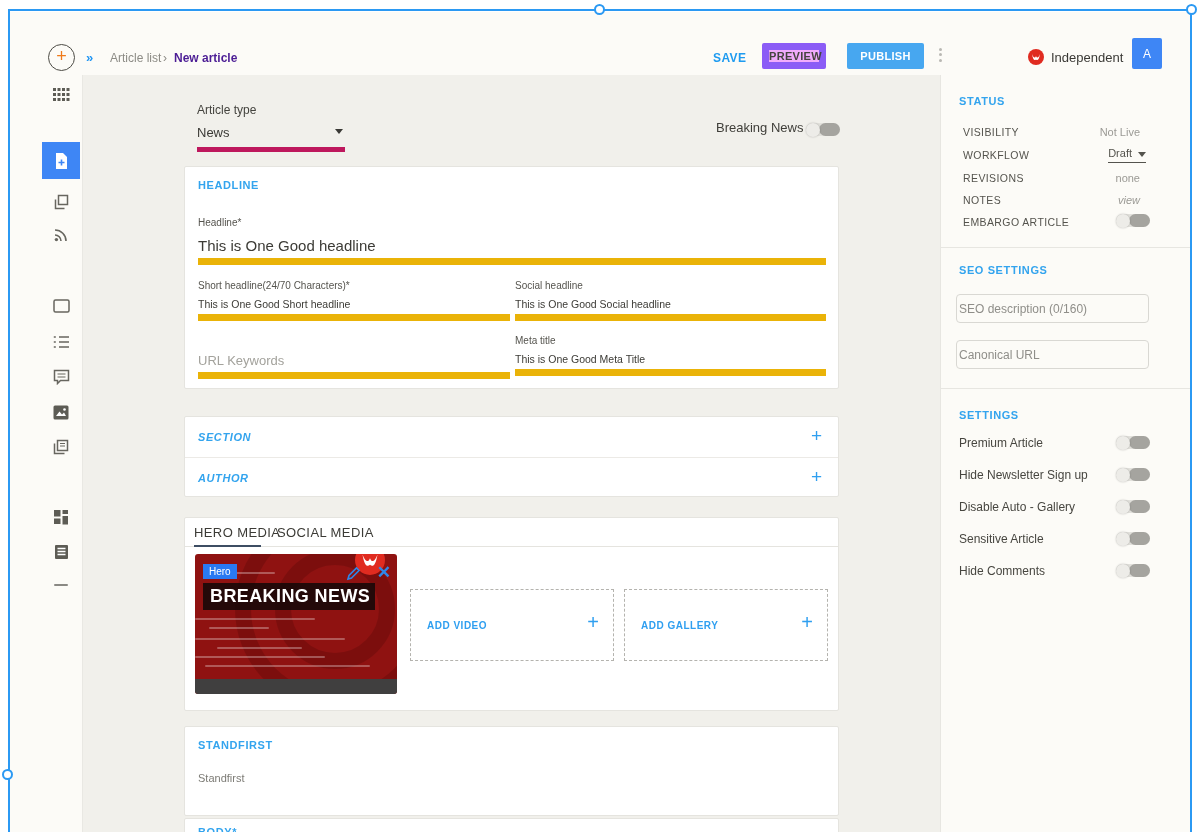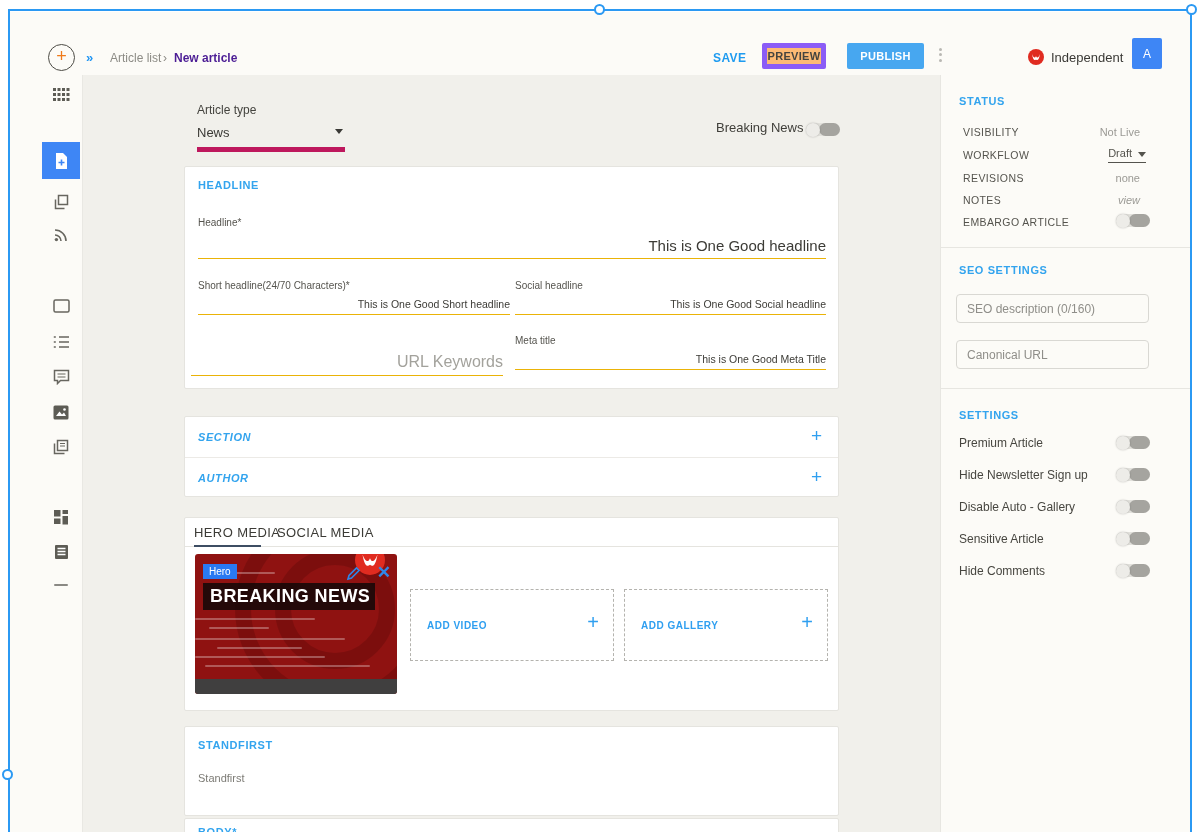--- a/index.html
+++ b/index.html
@@ -20,21 +20,21 @@
 
   
   .header { position:absolute; left:0; top:0; width:100%; height:63px; }
   .plus-circle { position:absolute; left:38px; top:32px; width:27px; height:27px; border:1.6px solid #4c4b45; border-radius:50%; color:#ef7a1a; font-size:18px; line-height:23px; text-align:center; cursor:pointer; background:#fcfbf7; }
   .crumb-collapse { position:absolute; left:76px; top:38px; color:#2196f3; font-size:13px; font-weight:bold; letter-spacing:-1px; cursor:pointer; }
   .crumb-parent { position:absolute; left:100px; top:39px; color:#8d8c86; font-size:12px; cursor:pointer; }
   .crumb-sep { position:absolute; left:153px; top:39px; color:#8d8c86; font-size:12px; }
   .crumb-current { position:absolute; left:164px; top:39px; color:#4c1d95; font-size:12px; font-weight:bold; }
 
   .save-btn { position:absolute; left:703px; top:39px; color:#1e9bf0; font-size:12px; font-weight:bold; letter-spacing:0.4px; background:none; border:none; cursor:pointer; font-family:inherit; }
-  .preview-btn { position:absolute; left:752px; top:31px; width:64px; height:26px; background:#fdba74; border:5px solid #8b5cf6; color:#45443f; font-size:11px; font-weight:bold; letter-spacing:0.3px; cursor:pointer; font-family:inherit; border-radius:2px; }
+  .preview-btn { position:absolute; left:752px; top:31px; width:64px; height:26px; background:#f0abfc; border:7px solid #8b5cf6; color:#45443f; font-size:11px; font-weight:bold; letter-spacing:0.3px; cursor:pointer; font-family:inherit; border-radius:2px; }
   .publish-btn { position:absolute; left:837px; top:31px; width:77px; height:26px; background:#47a7f0; border:none; color:#fff; font-size:11px; font-weight:bold; letter-spacing:0.3px; cursor:pointer; font-family:inherit; border-radius:2px; }
   .kebab { position:absolute; left:923px; top:33px; width:14px; height:22px; cursor:pointer; }
   .kebab i { display:block; width:3px; height:3px; border-radius:50%; background:#b9b8b3; margin:2.5px auto; }
   .brand { position:absolute; left:1018px; top:34px; height:22px; display:flex; align-items:center; cursor:pointer; }
   .brand-logo { width:16px; height:16px; border-radius:50%; background:#e02b20; position:relative; margin-right:7px; }
   .brand-logo svg { position:absolute; left:0; top:0; }
   .brand-name { font-size:13px; color:#3a3935; }
   .brand-caret { width:0; height:0; border-left:4px solid transparent; border-right:4px solid transparent; border-top:5px solid #a9a8a2; margin-left:9px; }
   .avatar-btn { position:absolute; left:1122px; top:26px; width:30px; height:31px; background:#3e86f5; color:#fff; border:none; font-size:12px; cursor:pointer; font-family:inherit; border-radius:2px; }
 
@@ -54,21 +54,21 @@
   .bnews-label { position:absolute; left:633px; top:45px; font-size:13px; color:#3f3e39; }
   .bnews-toggle { position:absolute; left:723px; top:47px; }
 
   
   .card { position:absolute; left:101px; width:655px; background:#fff; border:1px solid #e5e4df; border-radius:2px; }
   .card-title { font-size:11px; font-weight:bold; color:#33a4ee; letter-spacing:0.6px; }
 
   
   .card-headline { top:91px; height:223px; }
   .fld-label { font-size:10px; color:#55544e; }
-  .fld-input { display:block; border:none; border-bottom:1px solid #eab308; background:transparent; font-family:inherit; color:#3c3b36; outline:none; padding:0 0 4px 0;text-align:right; }
+  .fld-input { display:block; border:none; border-bottom:7px solid #eab308; background:transparent; font-family:inherit; color:#3c3b36; outline:none; padding:0 0 4px 0; }
   .fld-input::placeholder { color:#a3a29c; }
 
   
   .card-secauth { top:341px; height:81px; }
   .sa-row { position:absolute; left:0; width:100%; height:40px; cursor:pointer; }
   .sa-row .card-title { position:absolute; left:13px; top:14px;font-style:italic; }
   .plus-link { position:absolute; right:16px; top:8px; font-size:19px; color:#2f9ff0; font-weight:300; cursor:pointer; }
   .sa-divider { position:absolute; left:0; top:40px; width:100%; height:1px; background:#eceae6; }
 
   
@@ -106,21 +106,21 @@
   .pad-title { position:absolute; left:13px; top:12px; }
 
   
   .rightpanel { position:absolute; left:930px; top:63px; width:250px; height:757px; border-left:1px solid #e7e6e1; background:#fcfbf7; }
   .rp-title { position:absolute; left:18px; font-size:11px; font-weight:bold; color:#33a4ee; letter-spacing:0.6px; }
   .rp-row-label { position:absolute; left:22px; font-size:10.5px; color:#54534d; letter-spacing:0.4px; }
   .rp-row-value { position:absolute; right:50px; font-size:11px; color:#9b9a95; text-align:right; }
   .rp-divider { position:absolute; left:0; width:100%; height:1px; background:#e7e6e1; }
   .workflow-select { position:absolute; right:44px; border-bottom:1px solid #54534d; padding:0 0 3px 0; cursor:pointer; color:#54534d; font-size:11px; }
   .workflow-select .wf-caret { display:inline-block; width:0; height:0; border-left:4px solid transparent; border-right:4px solid transparent; border-top:5px solid #54534d; margin-left:6px; }
-  .rp-input { position:absolute; left:15px; width:193px; height:29px; border:1px solid #d9d8d3; border-radius:4px; background:#fcfbf7; font-family:inherit; font-size:12px; color:#3c3b36; padding:0 10px; outline:none; }
+  .rp-input { position:absolute; left:15px; width:193px; height:29px; border:1px solid #d9d8d3; border-radius:4px; background:#fcfbf7; font-family:inherit; font-size:12px; color:#3c3b36; padding:0 2px; outline:none; }
   .rp-input::placeholder { color:#8f8e89; }
   .set-label { position:absolute; left:18px; font-size:12px; color:#474640; }
 
   
   .toggle { position:relative; width:34px; height:13px; border-radius:7px; background:#e2e1dc; display:inline-block; cursor:pointer; }
   .toggle .track-on { position:absolute; right:0; top:0; width:21px; height:13px; border-radius:7px; background:#a5a49f; }
   .toggle .knob { position:absolute; left:0; top:-0.5px; width:14px; height:14px; border-radius:50%; background:#edecе8; background:#edece8; box-shadow:0 0 2px rgba(0,0,0,0.25); }
   .rp-toggle { position:absolute; right:40px; }
 </style>
 </head>
@@ -265,21 +265,21 @@
 
     
     <div class="card card-headline">
       <div class="card-title pad-title">HEADLINE</div>
       <div class="fld-label" style="position:absolute;left:13px;top:50px">Headline*</div>
       <input class="fld-input" style="position: absolute; left: 13px; top: 70px; width: 628px; font-size: 15px;" value="This is One Good headline">
       <div class="fld-label" style="position:absolute;left:13px;top:113px">Short headline(24/70 Characters)*</div>
       <input class="fld-input" style="position: absolute; left: 13px; top: 131px; width: 312px; font-size: 10.5px;" value="This is One Good Short headline">
       <div class="fld-label" style="position:absolute;left:330px;top:113px">Social headline</div>
       <input class="fld-input" style="position: absolute; left: 330px; top: 131px; width: 311px; font-size: 10.5px;" value="This is One Good Social headline">
-      <input class="fld-input" style="position: absolute; left: 6px; top: 186px; width: 312px; font-size: 16px;" placeholder="URL Keywords">
+      <input class="fld-input" style="position: absolute; left: 13px; top: 186px; width: 312px; font-size: 13px;" placeholder="URL Keywords">
       <div class="fld-label" style="position:absolute;left:330px;top:168px">Meta title</div>
       <input class="fld-input" style="position: absolute; left: 330px; top: 186px; width: 311px; font-size: 10.5px;" value="This is One Good Meta Title">
     </div>
 
     
     <div class="card card-secauth">
       <div class="sa-row" style="top:0">
         <span class="card-title">SECTION</span>
         <span class="plus-link">+</span>
       </div>

